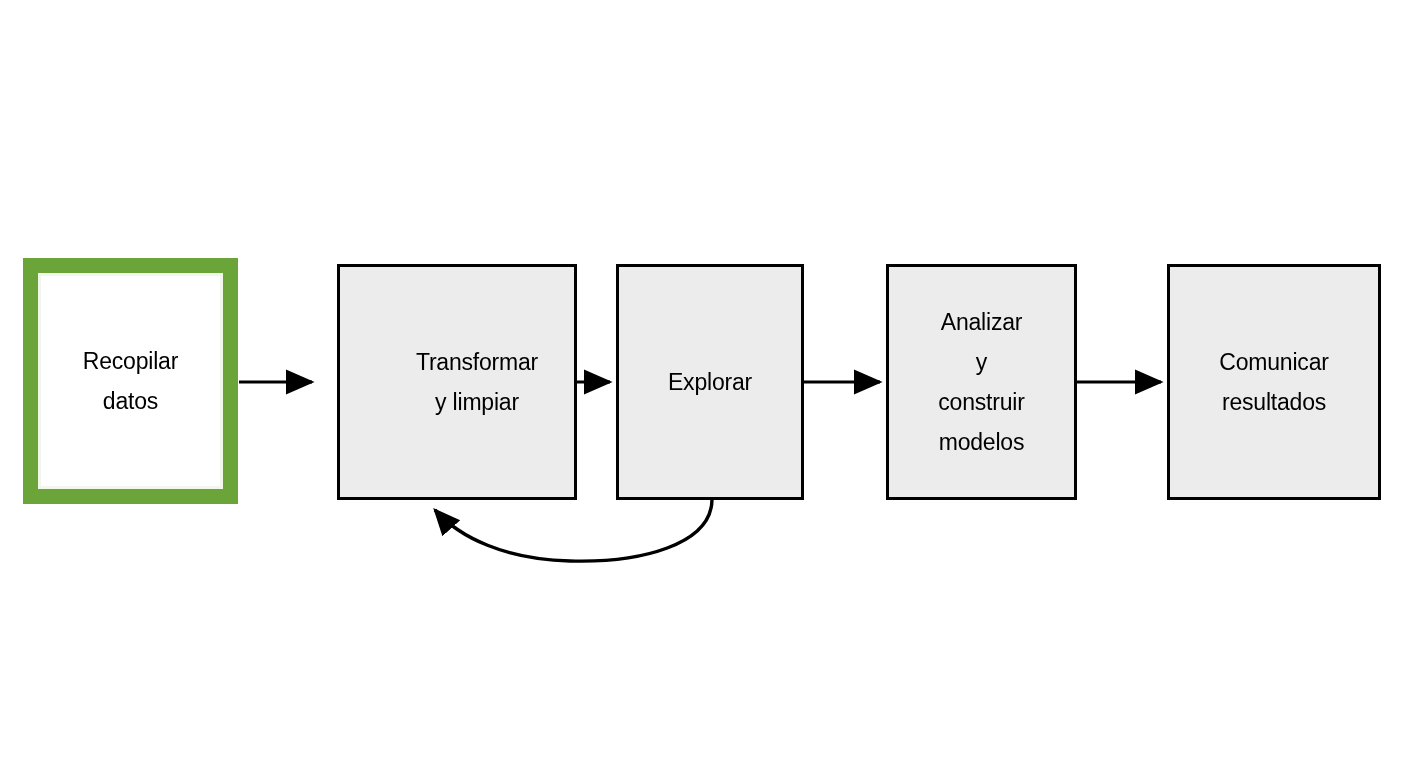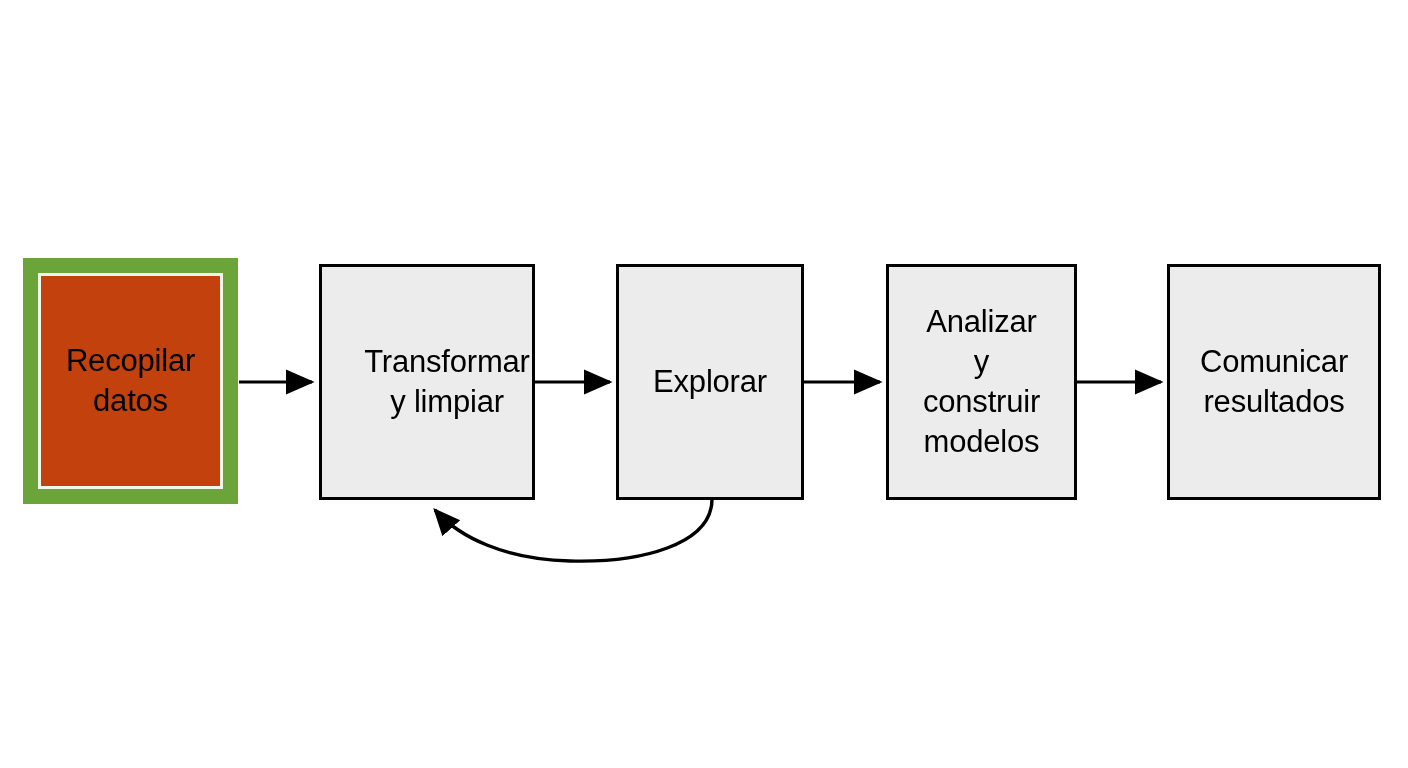--- a/index.html
+++ b/index.html
@@ -25,37 +25,37 @@
     box-sizing: border-box;
     background: #ececec;
     border: 3px solid #000000;
     display: flex;
     align-items: center;
     justify-content: center;
     text-align: center;
   }
   .node-label {
     color: #000000;
-    font-size: 31px;
+    font-size: 23px;
     line-height: 40px;
     letter-spacing: -0.2px;
     white-space: pre-line;
     padding: 0 6px;
   }
   
   .node.highlight {
     background: #6ba438;
     border: none;
     padding: 15px;
   }
   .node.highlight .inner-frame {
     box-sizing: border-box;
     width: 100%;
     height: 100%;
-    background: #c2410c;
+    background: #ffffff;
     border: 3px solid #f2f7ec;
     display: flex;
     align-items: center;
     justify-content: center;
   }
   
   #connectors {
     position: absolute;
     left: 0;
     top: 0;
@@ -90,21 +90,21 @@
     <path d="M 712 499 C 712 545, 640 563, 570 561 C 505 559, 460 538, 435 510" fill="none" stroke="#000000" stroke-width="3.4" marker-end="url(#arrowhead-curve)"></path>
   </svg>
 
   <div class="node highlight" style="left:23px; top:258px; width:215px; height:246px;">
     <div class="inner-frame">
       <span class="node-label">Recopilar
 datos</span>
     </div>
   </div>
 
-  <div class="node" style="left:319px; top:264px; width:216px; height:236px;padding-left:40px;">
+  <div class="node" style="left:337px; top:264px; width:240px; height:236px;padding-left:40px;">
     <span class="node-label">Transformar
 y limpiar</span>
   </div>
 
   <div class="node" style="left:616px; top:264px; width:188px; height:236px;">
     <span class="node-label">Explorar</span>
   </div>
 
   <div class="node" style="left:886px; top:264px; width:191px; height:236px;">
     <span class="node-label">Analizar

